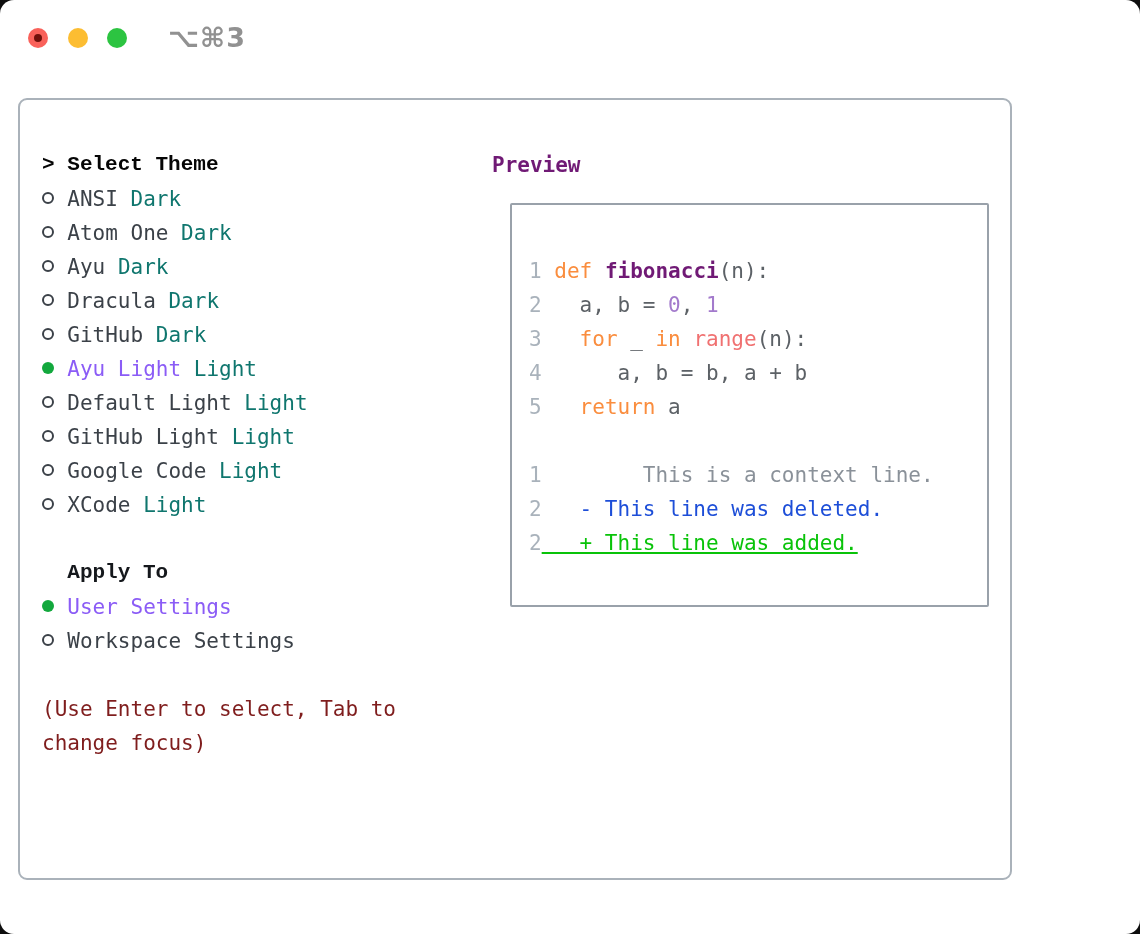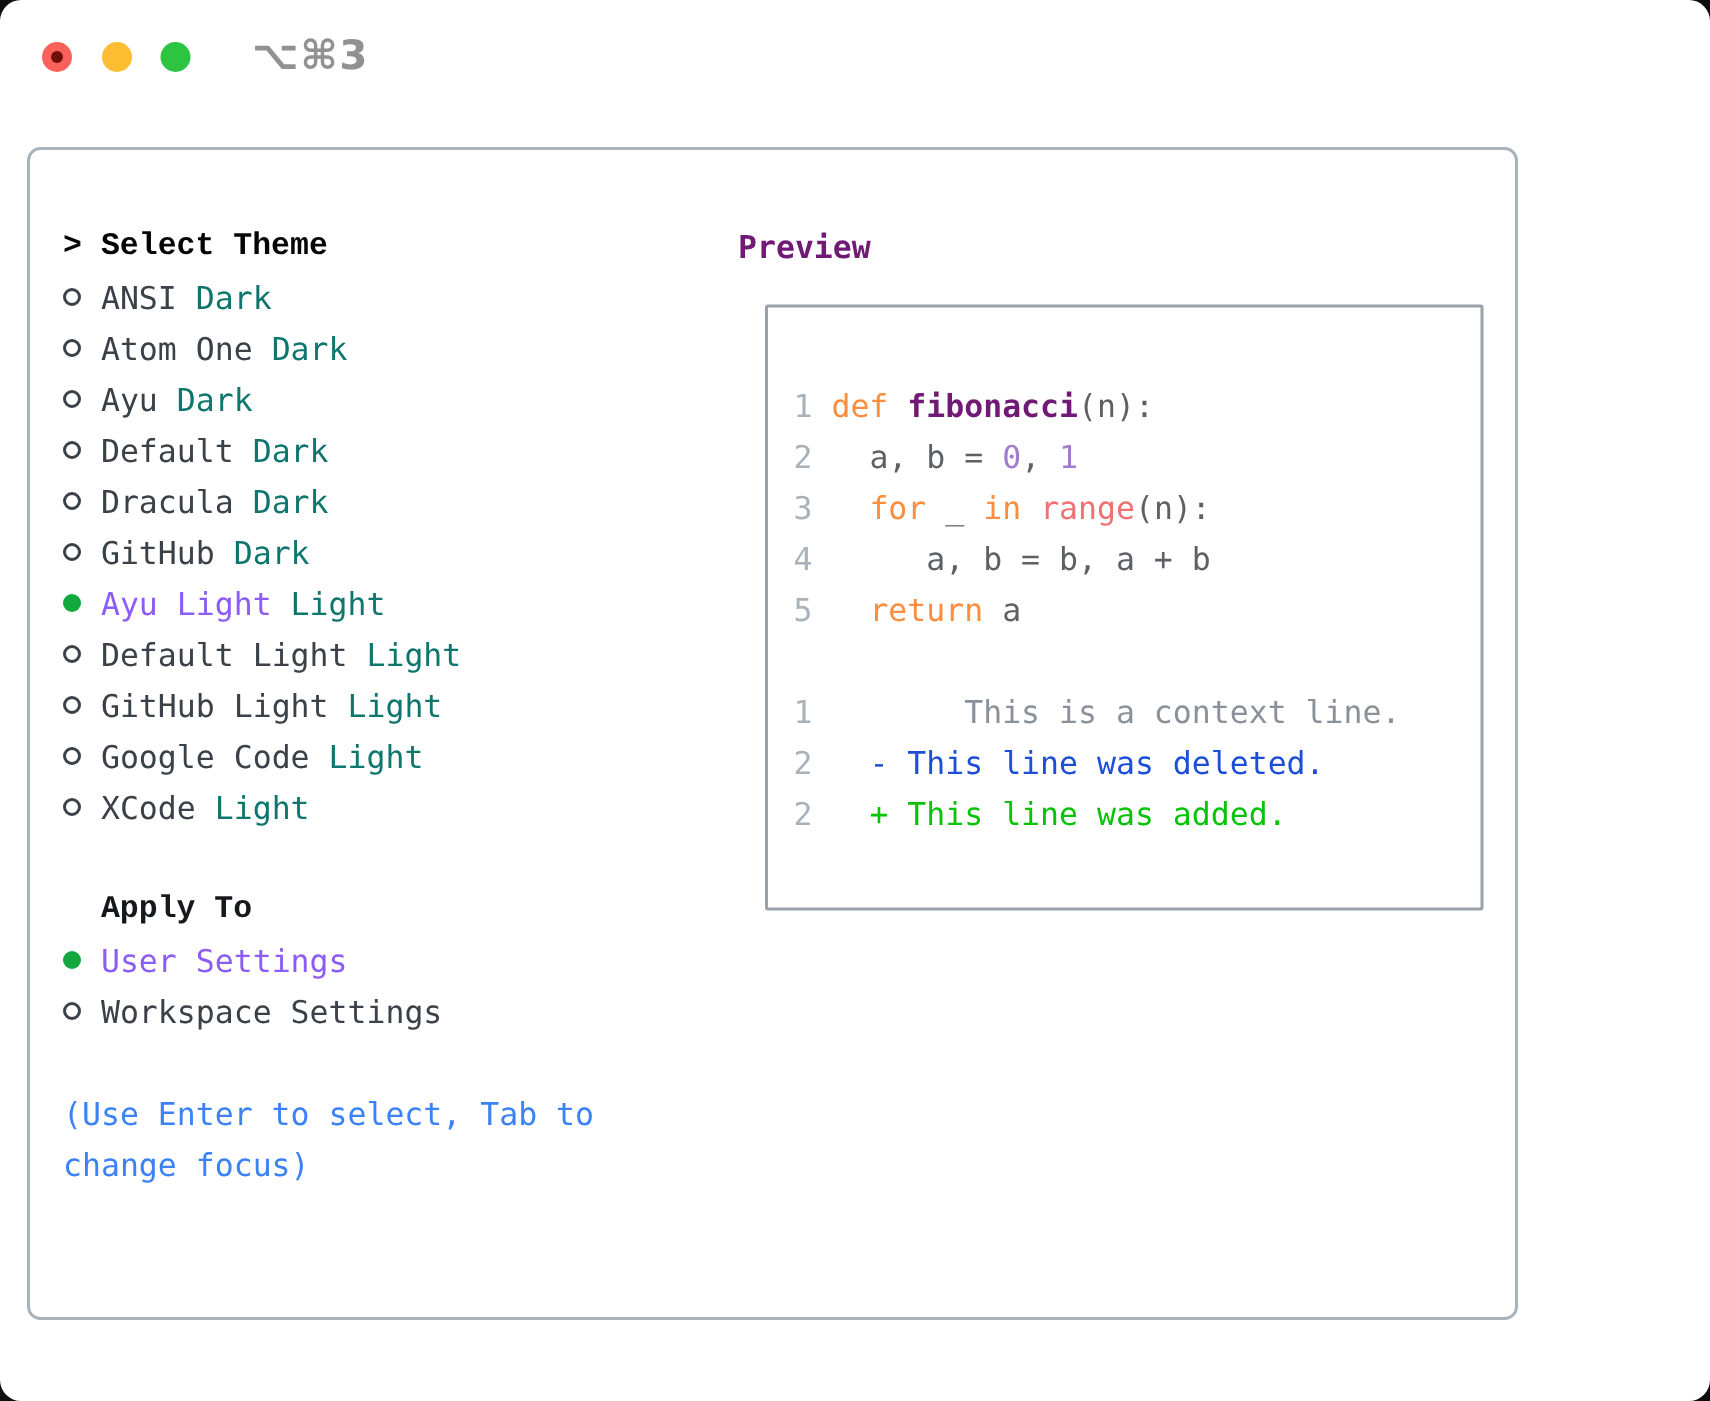--- a/index.html
+++ b/index.html
@@ -15,59 +15,58 @@
   .win-title{position:absolute;left:168px;top:22px;font-family:"DejaVu Sans","Liberation Sans",sans-serif;
              font-size:27px;font-weight:bold;color:#919191;letter-spacing:1px;}
   
   .panel{position:absolute;left:18px;top:98px;width:994px;height:782px;border:2px solid #aab2ba;border-radius:9px;box-sizing:border-box;background:#fff;}
   
   .sidebar{position:absolute;left:22px;top:48px;font-size:21px;}
   .row{height:34px;line-height:34px;white-space:pre;color:#3b4148;}
   .row .mk{display:inline-block;width:25.3px;}
   .row.hdr{color:#050505;font-weight:bold;font-family:Liberation Mono, monospace;}
   .row.apply{color:#15181c;}
-  .row.help{color:#3b82f6;}
+  .row.help{color:#7f1d1d;}
   .row .suffix{color:#0f766e;}
   .row.sel .name{color:#8b5cf6;}
   .dot{display:inline-block;width:12px;height:12px;border-radius:50%;box-sizing:border-box;
        border:2px solid #3b4148;vertical-align:middle;margin-top:-4px;}
   .dot.filled{border:none;background:#12a83d;}
   
   .preview-title{position:absolute;left:472px;top:48px;height:34px;line-height:34px;font-size:21px;font-weight:bold;color:#701a75;}
   .preview-box{position:absolute;left:490px;top:103px;width:479px;height:404px;border:2px solid #99a1aa;border-radius:2px;box-sizing:border-box;background:#fff;}
   .code{position:absolute;left:17px;top:49px;font-size:21px;}
   .cl{height:34px;line-height:34px;white-space:pre;}
   .tok-num{color:#a9b2bb;}
   .tok-code{color:#5c6166;}
   .tok-kw{color:#fa8d3e;}
   .tok-fn{color:#701a75;font-weight:bold;}
   .tok-call{color:#f07171;}
   .tok-const{color:#a37acc;}
   .tok-ctx{color:#8a9199;}
   .tok-del{color:#1d4ed8;}
-  .tok-add{color:#09c309;}
+  .tok-add{color:#09c309;text-decoration:underline;}
 </style>
 </head>
 <body>
 
 <div class="window">
   <div class="titlebar">
     <span class="light red"></span>
     <span class="light yellow"></span>
     <span class="light green"></span>
     <span class="win-title">⌥⌘3</span>
   </div>
 
   <div class="panel">
     <div class="sidebar" id="sidebar">
         <div class="row hdr"><span class="mk">&gt;</span><span class="name">Select Theme</span></div>
         <div class="row "><span class="mk"><span class="dot"></span></span><span class="name">ANSI</span><span class="suffix"> Dark</span></div>
         <div class="row "><span class="mk"><span class="dot"></span></span><span class="name">Atom One</span><span class="suffix"> Dark</span></div>
         <div class="row "><span class="mk"><span class="dot"></span></span><span class="name">Ayu</span><span class="suffix"> Dark</span></div>
-        <div class="row "><span class="mk"><span class="dot"></span></span><span class="name">Default</span><span class="suffix"> Dark</span></div>
         <div class="row "><span class="mk"><span class="dot"></span></span><span class="name">Dracula</span><span class="suffix"> Dark</span></div>
         <div class="row "><span class="mk"><span class="dot"></span></span><span class="name">GitHub</span><span class="suffix"> Dark</span></div>
         <div class="row sel"><span class="mk"><span class="dot filled"></span></span><span class="name">Ayu Light</span><span class="suffix"> Light</span></div>
         <div class="row "><span class="mk"><span class="dot"></span></span><span class="name">Default Light</span><span class="suffix"> Light</span></div>
         <div class="row "><span class="mk"><span class="dot"></span></span><span class="name">GitHub Light</span><span class="suffix"> Light</span></div>
         <div class="row "><span class="mk"><span class="dot"></span></span><span class="name">Google Code</span><span class="suffix"> Light</span></div>
         <div class="row "><span class="mk"><span class="dot"></span></span><span class="name">XCode</span><span class="suffix"> Light</span></div>
         <div class="row "><span class="mk"></span></div>
         <div class="row hdr apply"><span class="mk"></span><span class="name">Apply To</span></div>
         <div class="row sel"><span class="mk"><span class="dot filled"></span></span><span class="name">User Settings</span></div>

